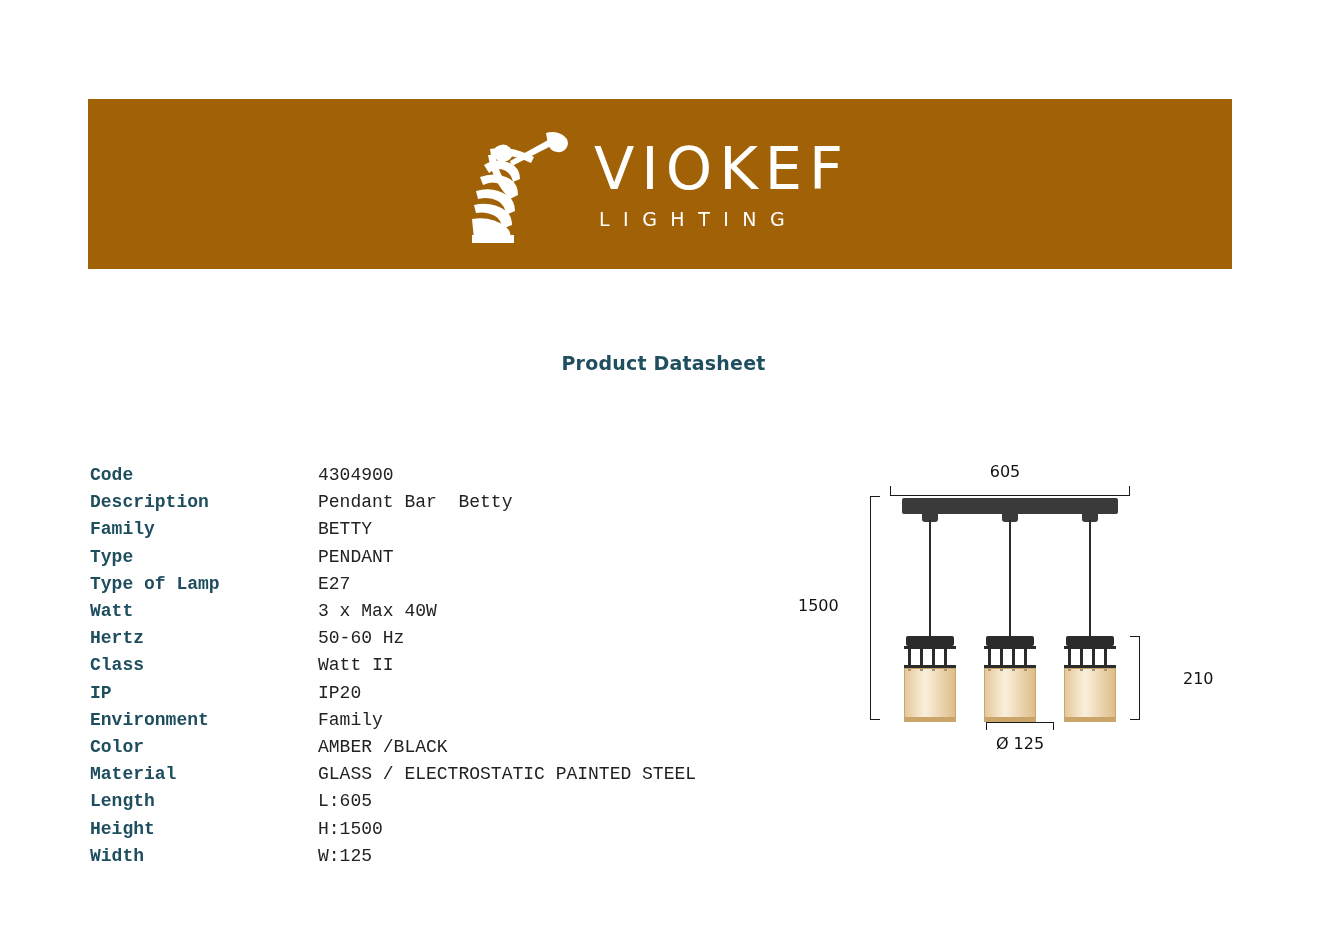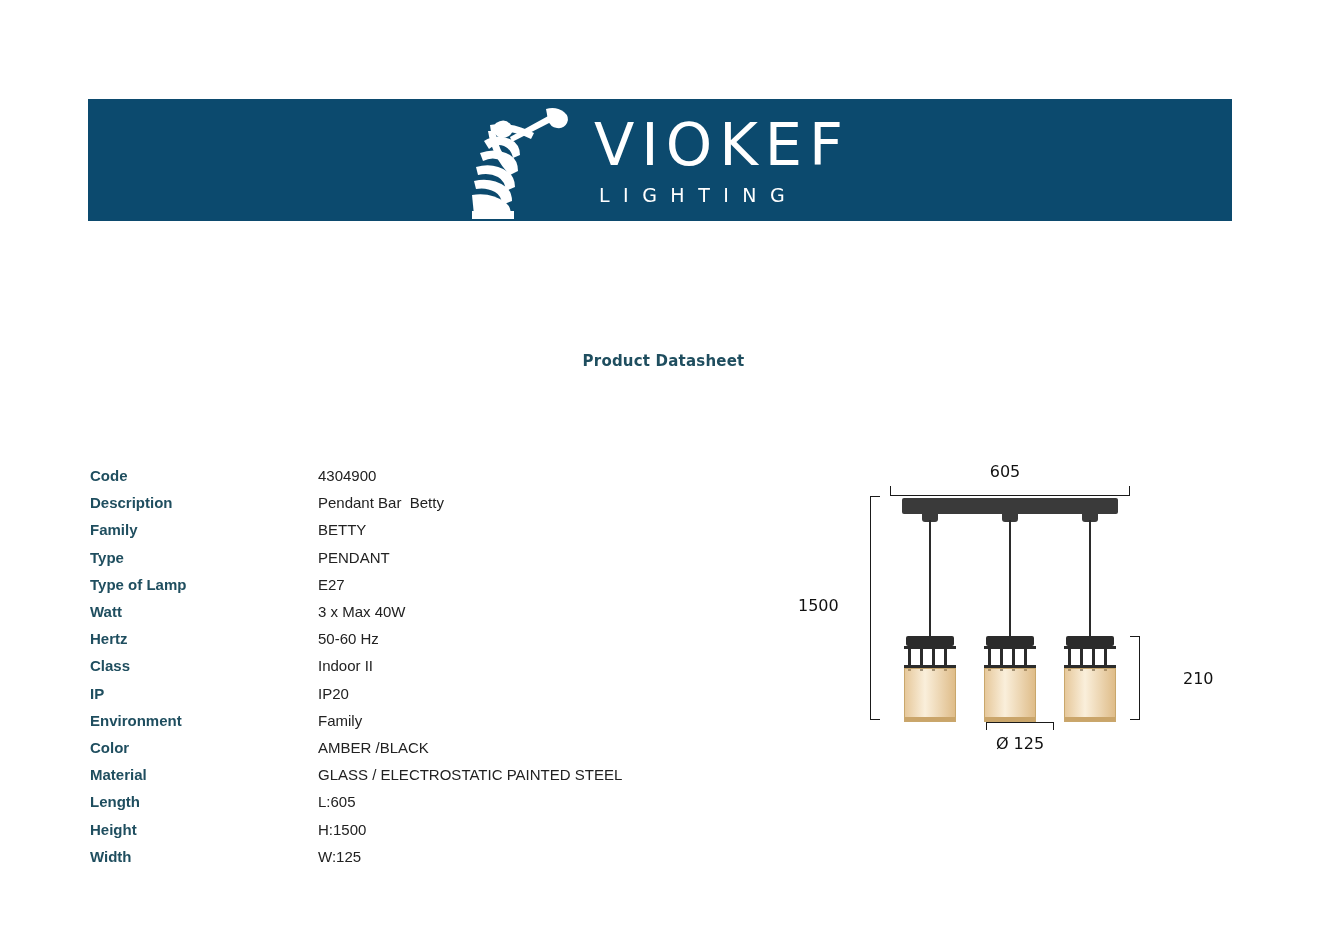--- a/index.html
+++ b/index.html
@@ -14,22 +14,22 @@
     position: relative;
     overflow: hidden;
   }
 
   
   .banner {
     position: absolute;
     left: 88px;
     top: 99px;
     width: 1144px;
-    height: 122px;
-    background: #0c4a6e;
+    height: 170px;
+    background: #a16207;
     display: flex;
     align-items: center;
     justify-content: center;
   }
   .logo-wrap {
     display: flex;
     align-items: center;
     transform: translateX(-10px);
   }
   .logo-mark {
@@ -61,41 +61,41 @@
   }
 
   
   .datasheet-title {
     position: absolute;
     top: 352px;
     left: 0;
     width: 1327px;
     text-align: center;
     color: #1f4e5f;
-    font-size: 15px;
+    font-size: 19px;
     font-weight: bold;
     font-family: "DejaVu Sans", sans-serif;
     letter-spacing: 0.2px;
   }
 
   
   .specs {
     position: absolute;
     left: 90px;
     top: 462px;
     width: 720px;
     border-collapse: collapse;
   }
   .specs td {
     padding: 0;
     height: 27.2px;
     vertical-align: top;
-    font-size: 15px;
+    font-size: 18px;
     line-height: 27.2px;
-    font-family: Liberation Sans, sans-serif;
+    font-family: Liberation Mono, monospace;
   }
   .spec-label {
     color: #1f4e5f;
     font-weight: bold;
     width: 228px;
     white-space: nowrap;
   }
   .spec-value {
     color: #222222;
     white-space: pre;
@@ -277,21 +277,21 @@
     <tr>
       <td class="spec-label">Watt</td>
       <td class="spec-value">3 x Max 40W</td>
     </tr>
     <tr>
       <td class="spec-label">Hertz</td>
       <td class="spec-value">50-60 Hz</td>
     </tr>
     <tr>
       <td class="spec-label">Class</td>
-      <td class="spec-value">Indoor II</td>
+      <td class="spec-value">Watt II</td>
     </tr>
     <tr>
       <td class="spec-label">IP</td>
       <td class="spec-value">IP20</td>
     </tr>
     <tr>
       <td class="spec-label">Environment</td>
       <td class="spec-value">Family</td>
     </tr>
     <tr>

